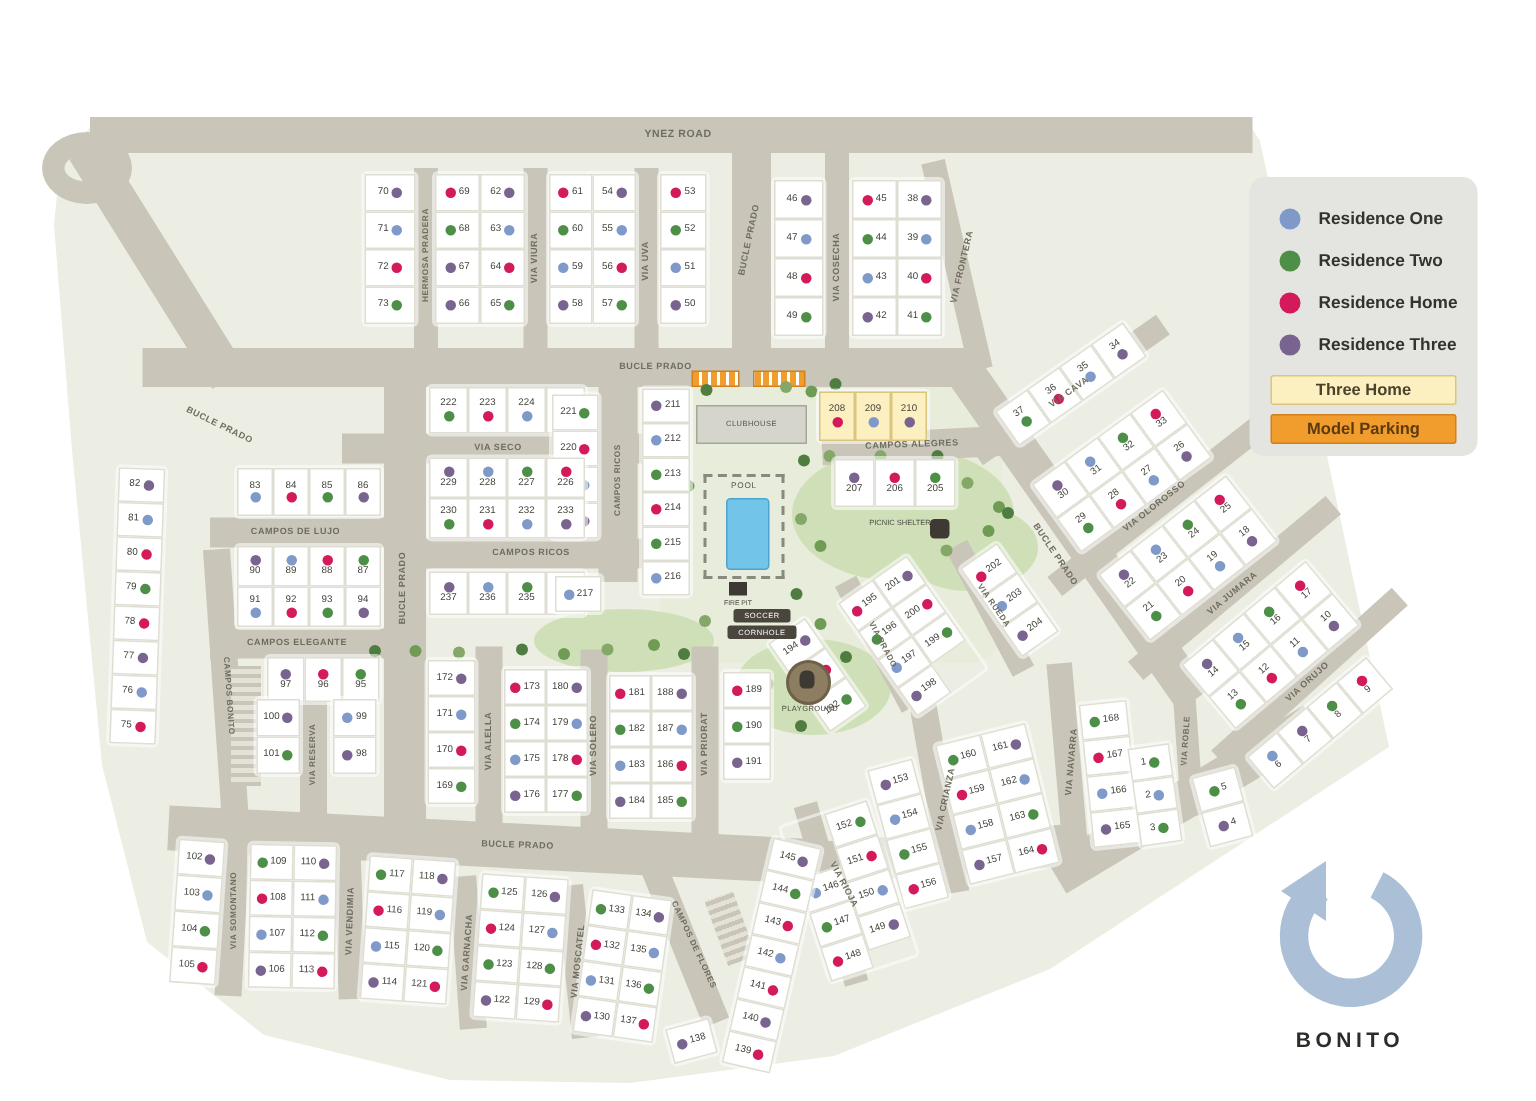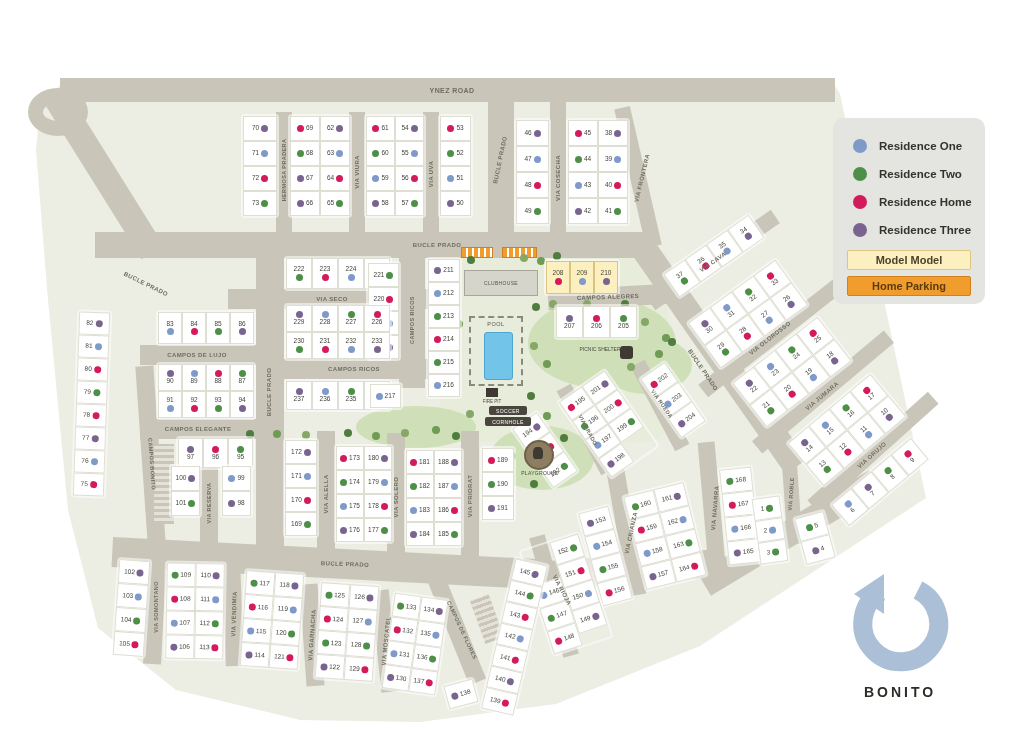--- a/index.html
+++ b/index.html
@@ -1375,22 +1375,22 @@
       <span class="llabel">Residence Two</span>
     </div>
     <div class="litem">
       <span class="ldot t3"></span>
       <span class="llabel">Residence Home</span>
     </div>
     <div class="litem">
       <span class="ldot t4"></span>
       <span class="llabel">Residence Three</span>
     </div>
-    <div class="lswatch sw-home">Model Model</div>
-    <div class="lswatch sw-park">Home Parking</div>
+    <div class="lswatch sw-home">Three Home</div>
+    <div class="lswatch sw-park">Model Parking</div>
   </div>
 
   <div class="north">
     <svg width="104" height="104" viewBox="0 0 104 104">
       <path d="M 32 20 A 38 38 0 1 0 70 18" fill="none" stroke="#abc0d7" stroke-width="19"></path>
       <polygon points="36,2 36,42 6,22" fill="#abc0d7"></polygon>
     </svg>
     <div class="north-label">BONITO</div>
   </div>
 </div>

